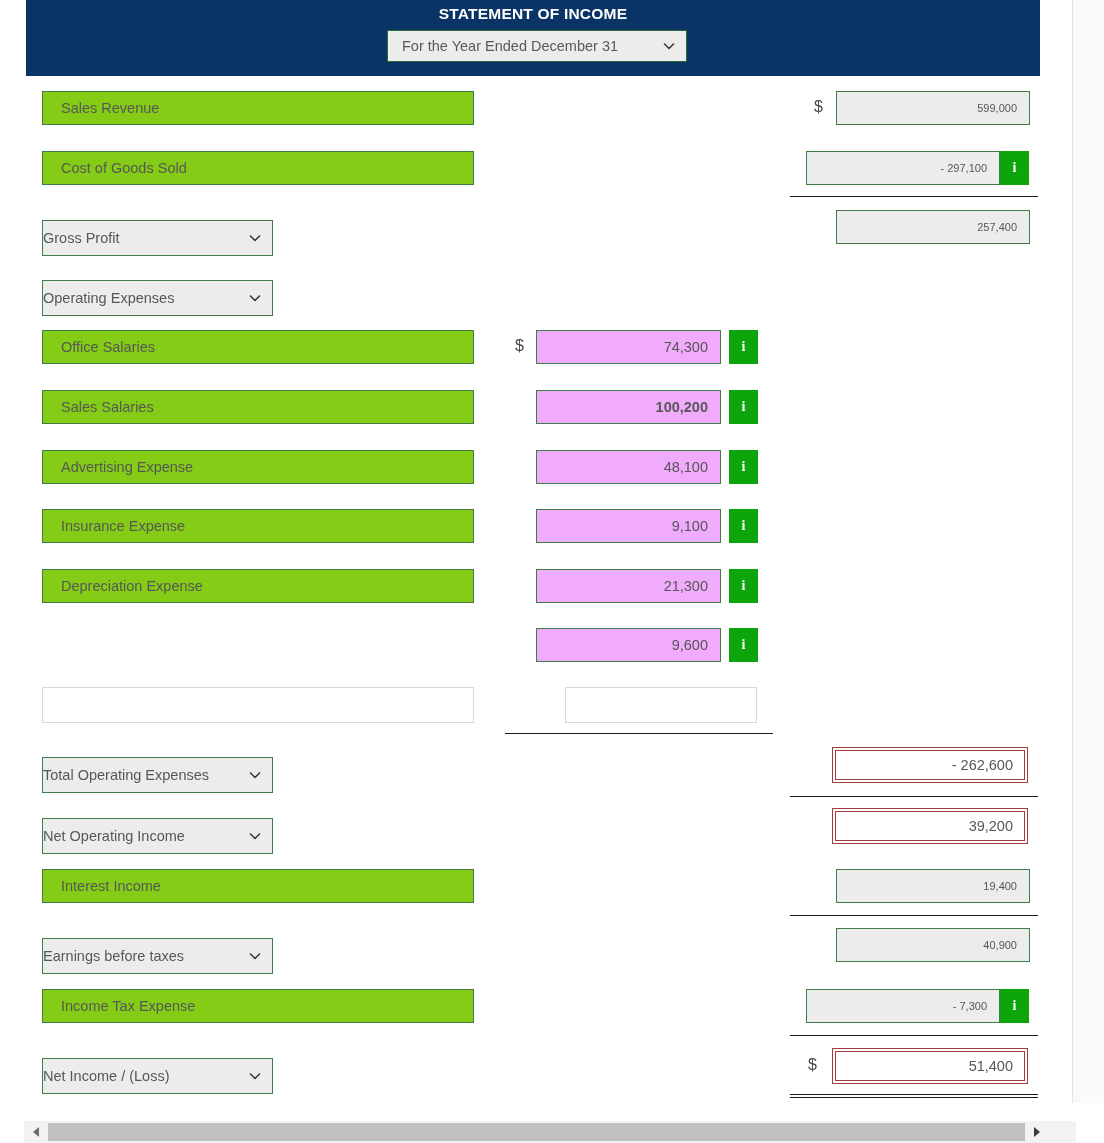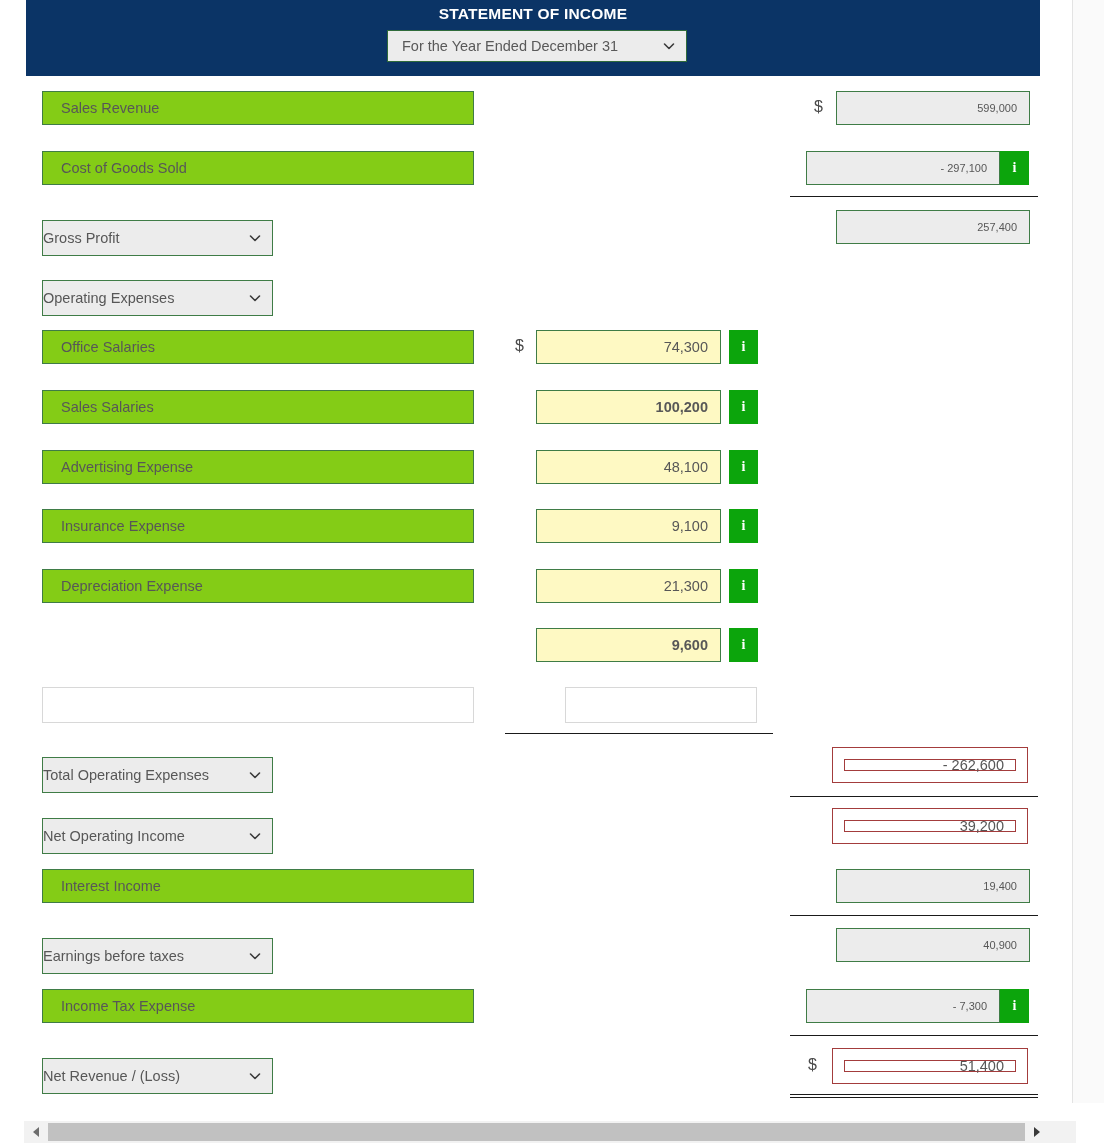--- a/index.html
+++ b/index.html
@@ -57,21 +57,21 @@
     display:flex; align-items:center; padding:0 10px 0 0;
     font-size:14.5px; color:#575757;margin-top:10px;
   }
   .lbl-select .ls-text { flex:1; white-space:nowrap; }
 
   .chev { width:14px; height:14px; flex:none; display:block; }
 
   
   .mid-val {
     position:absolute; left:536px; height:34px; width:185px;
-    background:#fef9c3; border:1px solid #3f7c46;
+    background:#f0abfc; border:1px solid #3f7c46;
     display:flex; align-items:center; justify-content:flex-end;
     padding-right:12px; font-size:14.5px; color:#575757;
   }
   .mid-empty {
     position:absolute; left:565px; top:0; width:192px; height:36px;
     background:#ffffff; border:1px solid #d8d8d8;
   }
   .left-empty {
     position:absolute; left:42px; top:0; width:432px; height:36px;
     background:#ffffff; border:1px solid #d8d8d8;
@@ -85,21 +85,21 @@
     padding-right:12px; font-size:11px; color:#575757;
   }
   
   .right-val.with-info { left:806px; width:194px; }
 
   
   .red-box {
     position:absolute; left:832px; height:36px; width:196px;
     background:#ffffff;
     border:1px solid #a33c3c;
-    padding:11px;
+    padding:2px;
     display:flex; align-items:center; justify-content:flex-end;
   }
   .red-box .rb-inner {
     border:1px solid #a33c3c; width:100%; height:100%;
     display:flex; align-items:center; justify-content:flex-end;
     padding-right:11px; font-size:14.5px; color:#575757;
   }
 
   
   .info-btn {
@@ -218,21 +218,21 @@
     <div class="info-btn" style="left:729px; top:0;">i</div>
   </div>
 
   <div class="row" style="top:569px;">
     <div class="lbl-input">Depreciation Expense</div>
     <div class="mid-val" style="top:0;">21,300</div>
     <div class="info-btn" style="left:729px; top:0;">i</div>
   </div>
 
   <div class="row" style="top:628px;">
-    <div class="mid-val" style="top:0;font-weight:bold;">9,600</div>
+    <div class="mid-val" style="top:0;">9,600</div>
     <div class="info-btn" style="left:729px; top:0;">i</div>
   </div>
 
   <div class="row" style="top:687px;">
     <input class="left-empty" type="text" value="" style="">
     <input class="mid-empty" type="text" value="" style="">
   </div>
 
   <div class="rule" style="left:505px; top:733px; width:268px;"></div>
 
@@ -282,21 +282,21 @@
   <div class="row" style="top:989px;">
     <div class="lbl-input">Income Tax Expense</div>
     <div class="right-val with-info">- 7,300</div>
     <div class="info-btn" style="left:1000px; top:0;">i</div>
   </div>
 
   <div class="rule" style="left:790px; top:1035px; width:248px;"></div>
 
   <div class="row" style="top:1048px;">
     <div class="lbl-select">
-      <span class="ls-text">Net Revenue / (Loss)</span>
+      <span class="ls-text">Net Income / (Loss)</span>
       <svg class="chev" viewBox="0 0 14 14">
         <path d="M2.5 5 L7 9.5 L11.5 5" fill="none" stroke="#3a3a3a" stroke-width="1.6" stroke-linecap="round" stroke-linejoin="round"></path>
       </svg>
     </div>
     <span class="dollar" style="left:808px; top:8px;">$</span>
     <div class="red-box">
       <span class="rb-inner">51,400</span>
     </div>
   </div>
 

